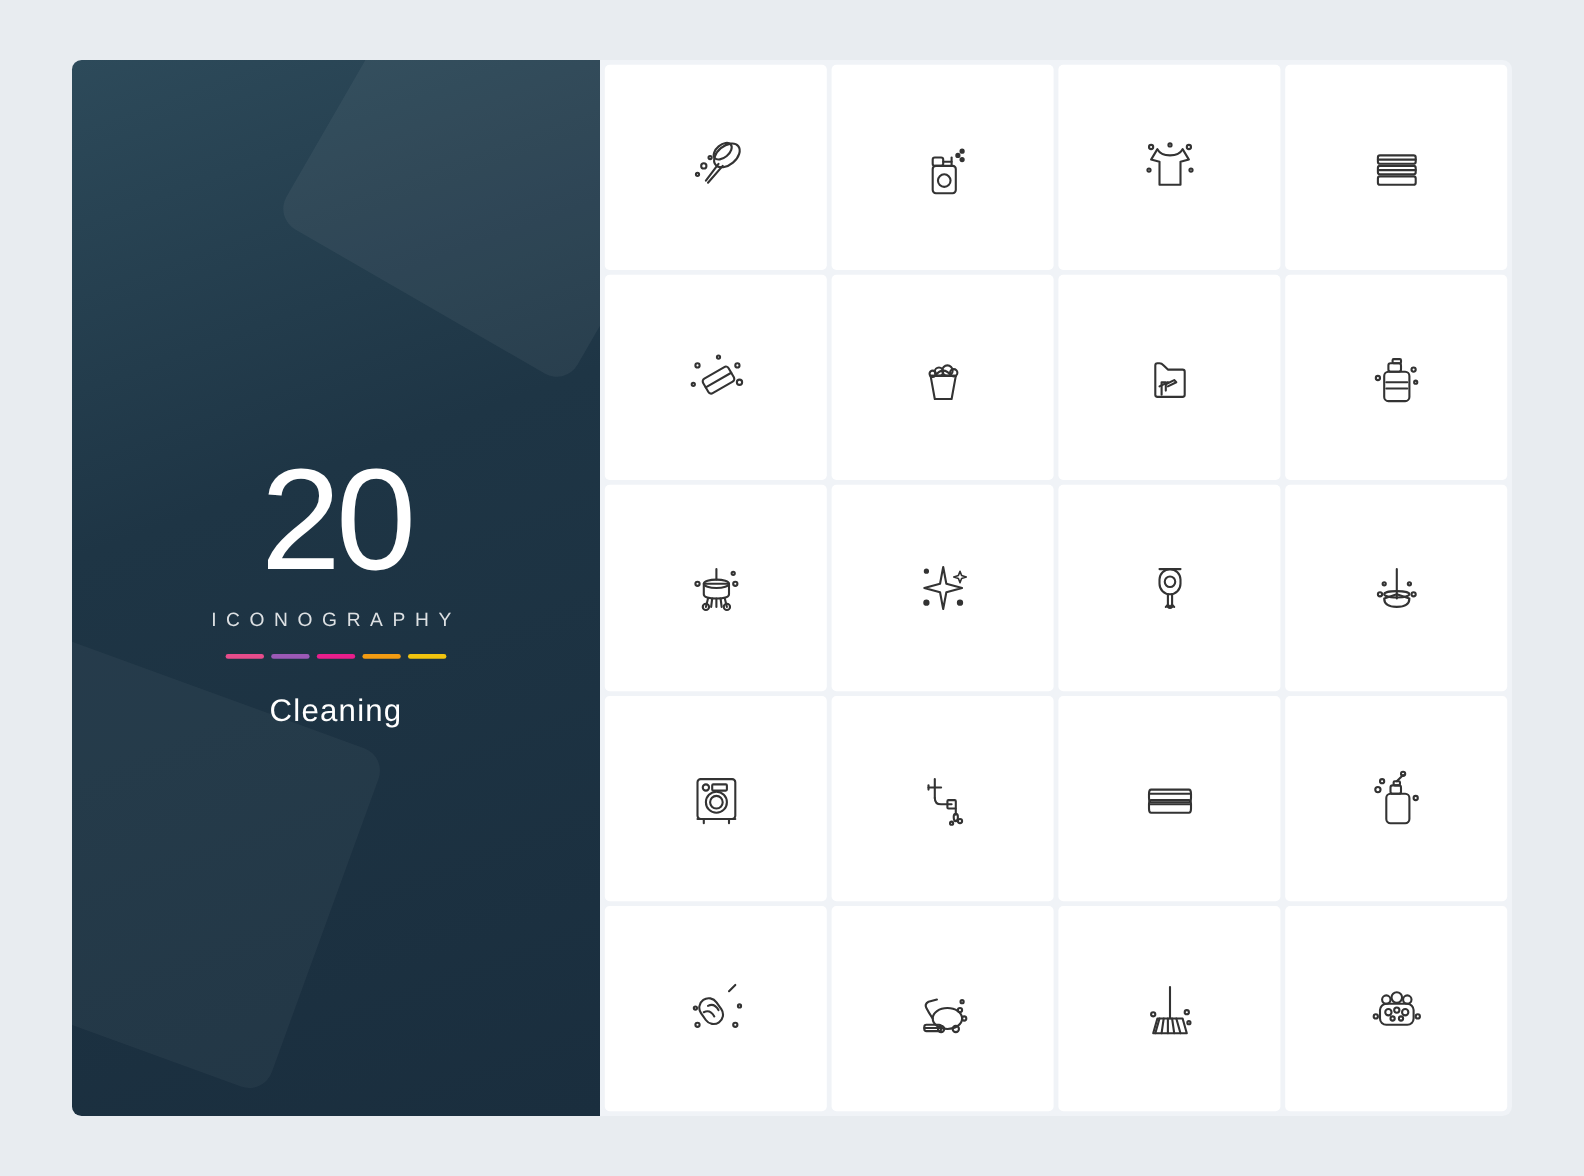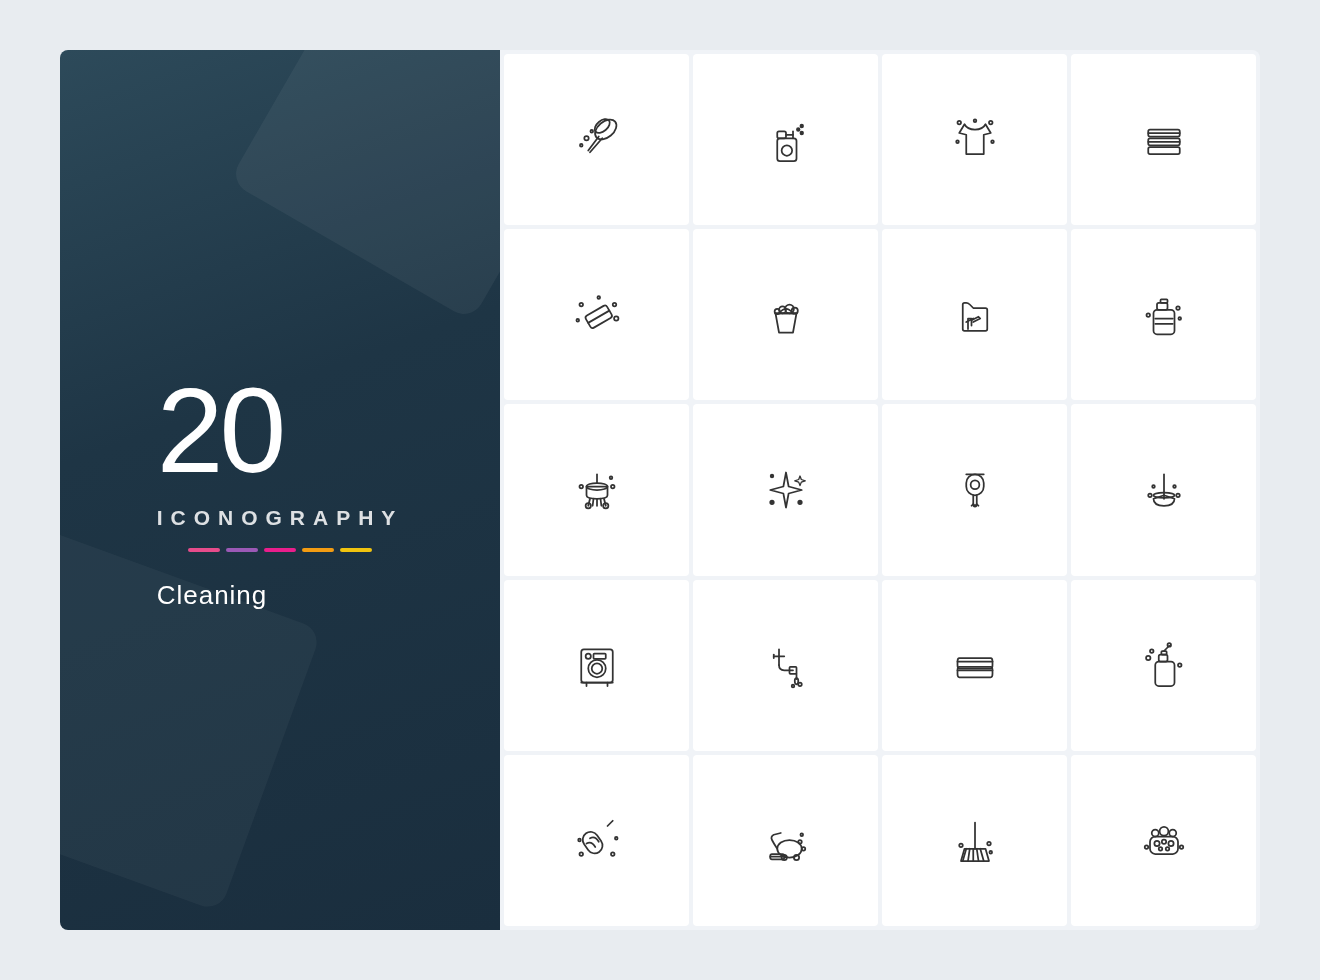--- a/index.html
+++ b/index.html
@@ -49,35 +49,36 @@
       left: -80px;
       width: 300px;
       height: 300px;
       background: rgba(255,255,255,0.04);
       transform: rotate(20deg);
       border-radius: 20px;
     }
     .left-content {
       position: relative;
       z-index: 2;
+      text-align: center;
     }
     .big-number {
       font-size: 120px;
       font-weight: 200;
       color: white;
       line-height: 1;
       letter-spacing: -4px;
     }
     .iconography-label {
-      font-size: 21px;
+      font-size: 16px;
       letter-spacing: 8px;
       color: rgba(255,255,255,0.85);
       margin-top: 16px;
       margin-bottom: 18px;
-      font-weight: 700;
+      font-weight: 400;
     }
     .color-bars {
       display: flex;
       gap: 6px;
       justify-content: center;
       margin-bottom: 28px;
     }
     .color-bar {
       width: 32px;
       height: 4px;

